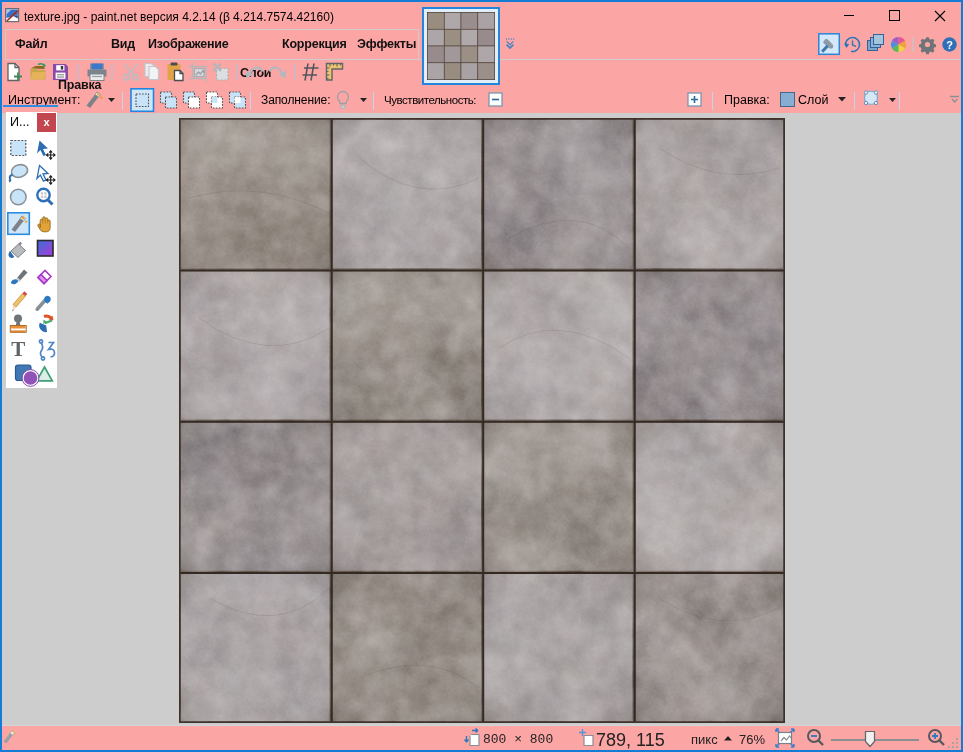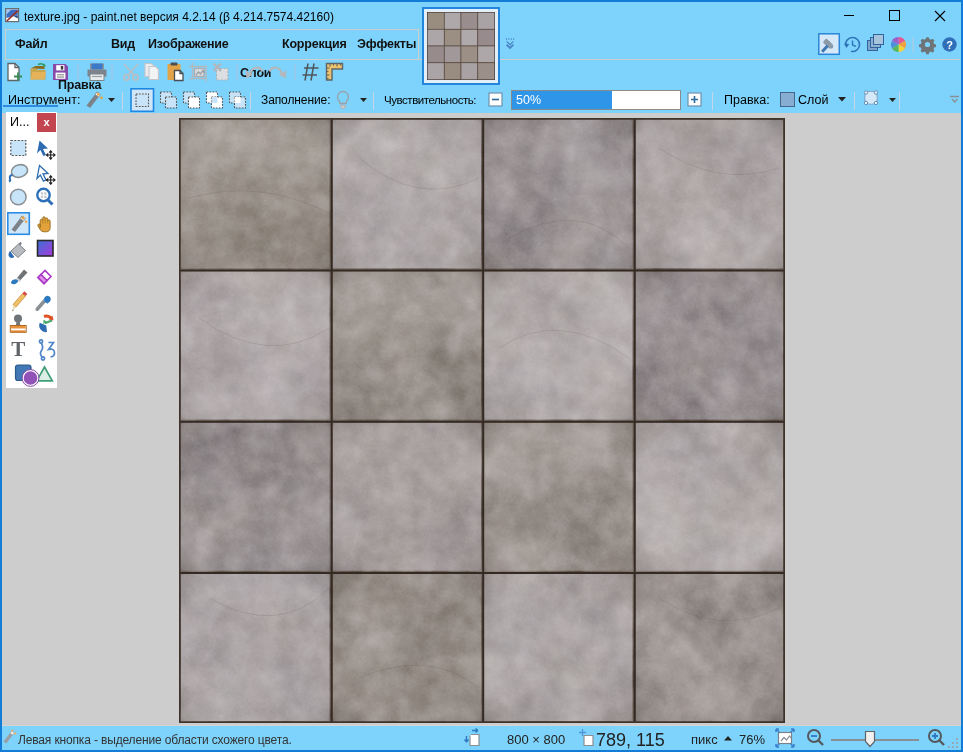--- a/index.html
+++ b/index.html
@@ -1,18 +1,18 @@
 <!DOCTYPE html>
 <html><head>
 <meta charset="utf-8">
 <style>
 * { margin:0; padding:0; box-sizing:border-box; }
 html,body { width:963px; height:752px; overflow:hidden; }
 body { font-family:"Liberation Sans", sans-serif; background:#fff; }
-#win { position:absolute; left:0; top:0; width:963px; height:752px; background:#7dd3fc;
+#win { position:absolute; left:0; top:0; width:963px; height:752px; background:#fca5a5;
   border:2px solid #127cd6; }
 .abs { position:absolute; }
 .t12 { font-size:12px; color:#000; }
 .sep2 { position:absolute; width:1px; background:#c4d5e8; }
 .menuitem { position:absolute; top:29px; height:26px; line-height:26px; font-size:12.5px; letter-spacing:-0.2px; color:#111;font-weight:bold; }
 svg { display:block; }
 </style>
 </head>
 <body>
 <div id="win">
@@ -253,24 +253,20 @@
       <path d="M5.8,16.5 h4.4 v1.6 q-0.6,1.4 -2.2,1.4 q-1.6,0 -2.2,-1.4 z" fill="#d8dadc" stroke="#b0b4b8"></path>
     </g>
     <path d="M25,9 l3.5,4 3.5,-4 z" fill="#222"></path>
   </svg>
   <div class="sep2" style="left:371px;top:90px;height:18px;"></div>
   <div class="abs" style="left:382px;top:89px;height:18px;line-height:18px;font-size:11.5px;letter-spacing:-0.45px;color:#000;">Чувствительность:</div>
   <svg class="abs" style="left:486px;top:90px;" width="16" height="16" viewBox="0 0 16 16">
     <rect x="1" y="1" width="13" height="13" fill="#fdfdfd" stroke="#6f92ac" stroke-width="1.2"></rect>
     <path d="M4,7.5 h7" stroke="#2c6a9c" stroke-width="1.6"></path>
   </svg>
-  <div class="abs" style="left:509px;top:88px;width:170px;height:20px;border:1px solid #8a8a8a;background:#fff;">
-    <div class="abs" style="left:0;top:0;width:100px;height:18px;background:#2e95e8;"></div>
-    <div class="abs" style="left:4px;top:0;height:18px;line-height:18px;font-size:12.5px;color:#fff;">50%</div>
-  </div>
   <svg class="abs" style="left:685px;top:90px;" width="16" height="16" viewBox="0 0 16 16">
     <rect x="1" y="1" width="13" height="13" fill="#fdfdfd" stroke="#6f92ac" stroke-width="1.2"></rect>
     <path d="M4,7.5 h7 M7.5,4 v7" stroke="#2c6a9c" stroke-width="1.6"></path>
   </svg>
   <div class="sep2" style="left:710px;top:90px;height:18px;"></div>
   <div class="abs" style="left:722px;top:89px;height:18px;line-height:18px;font-size:12.5px;color:#000;">Правка:</div>
   <div class="abs" style="left:778px;top:90px;width:15px;height:15px;background:#87aed2;border:1px solid #44688c;"></div>
   <div class="abs" style="left:796px;top:89px;height:18px;line-height:18px;font-size:12.5px;color:#000;">Слой</div>
   <svg class="abs" style="left:834px;top:94px;" width="12" height="8" viewBox="0 0 12 8">
       <path d="M2,1 l4,4.5 4,-4.5 z" fill="#222"></path>
@@ -508,27 +504,26 @@
     </svg>
   </div>
 
   <div class="abs" style="left:0px;top:723px;width:959px;height:1px;background:#d4d4d4;"></div>
   <svg class="abs" style="left:0px;top:726px;" width="16" height="16" viewBox="0 0 16 16">
     <path d="M1.5,13.5 L8,5 l2.8,2.1 -6.5,8.4 z" fill="#9aa0a5"></path>
     <path d="M8,5 l2.8,2.1 1.6,-2.1 -2.8,-2.1 z" fill="#f2f2f2" stroke="#9aa0a5" stroke-width="0.7"></path>
     <path d="M10.3,0.8 l0.4,1.1 1.2,0.1 -0.9,0.8 0.3,1.1 -1,-0.6 -1,0.6 0.3,-1.1 -0.9,-0.8 1.2,-0.1 z" fill="#e8b05c"></path>
     <circle cx="13.3" cy="5.4" r="1.1" fill="#e8b05c"></circle>
   </svg>
-  <div class="abs" style="left:16px;top:727px;height:22px;line-height:22px;font-size:12px;letter-spacing:-0.15px;color:#333;">Левая кнопка - выделение области схожего цвета.</div>
   <svg class="abs" style="left:462px;top:726px;" width="20" height="20" viewBox="0 0 20 20">
     <path d="M7,6.5 h8 v11 h-9 v-10" fill="#fff" stroke="#8a8f94" stroke-width="1.2"></path>
     <path d="M8,2.5 h6 M14,2.5 l-2.5,-2 M14,2.5 l-2.5,2" stroke="#2e78c0" stroke-width="1.4" fill="none"></path>
     <path d="M2.5,8 v6 M2.5,14 l-2,-2.5 M2.5,14 l2,-2.5" stroke="#2e78c0" stroke-width="1.4" fill="none"></path>
   </svg>
-  <div class="abs" style="left:505px;top:727px;height:22px;line-height:22px;font-size:13px;color:#222;">800 × 800</div>
+  <div class="abs" style="left:481px;top:727px;height:22px;line-height:22px;font-size:13px;color:#222;font-family:Liberation Mono, monospace;">800 × 800</div>
   <svg class="abs" style="left:576px;top:726px;" width="20" height="20" viewBox="0 0 20 20">
     <path d="M6,7.5 h9 v10 h-9 z" fill="#fff" stroke="#8a8f94" stroke-width="1.2"></path>
     <path d="M4.5,1 v7 M1,4.5 h7" stroke="#4f94d8" stroke-width="1.3"></path>
   </svg>
   <div class="abs" style="left:594px;top:727px;height:22px;line-height:22px;font-size:18px;color:#222;">789, 115</div>
   <div class="abs" style="left:689px;top:727px;height:22px;line-height:22px;font-size:13px;color:#222;">пикс</div>
   <svg class="abs" style="left:720px;top:733px;" width="12" height="8" viewBox="0 0 12 8">
       <path d="M6,1 l4,4.5 h-8 z" fill="#222"></path>
     </svg>
   <div class="abs" style="left:737px;top:727px;height:22px;line-height:22px;font-size:13px;color:#222;">76%</div>

